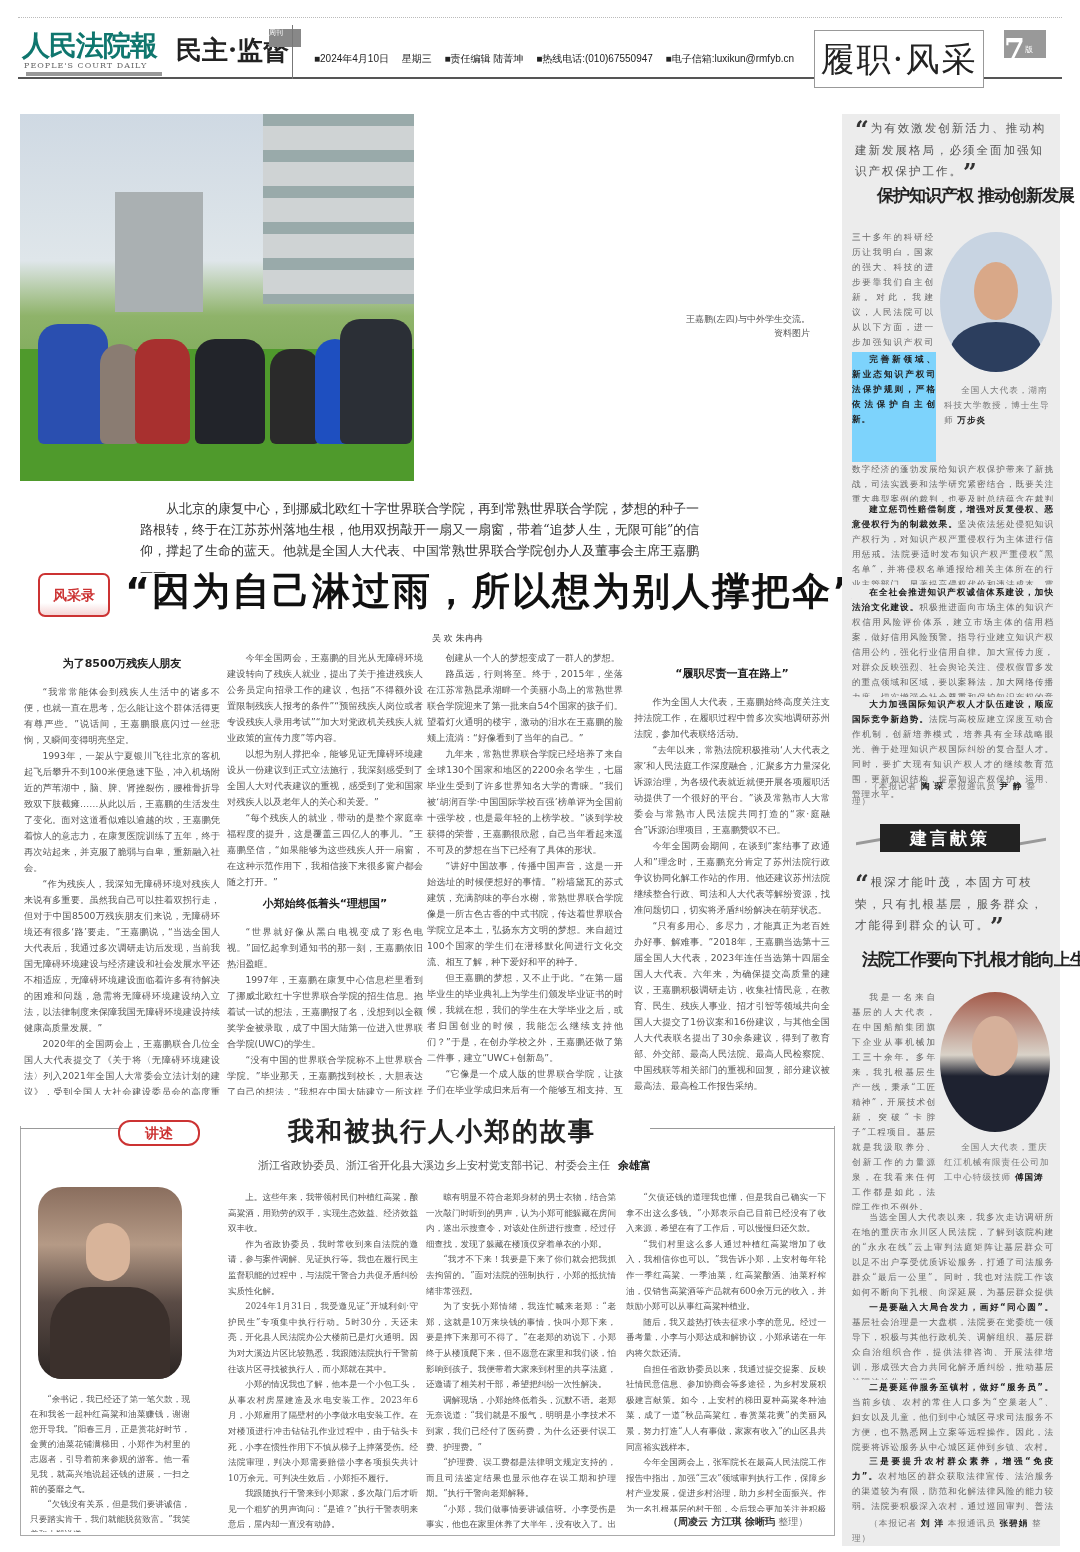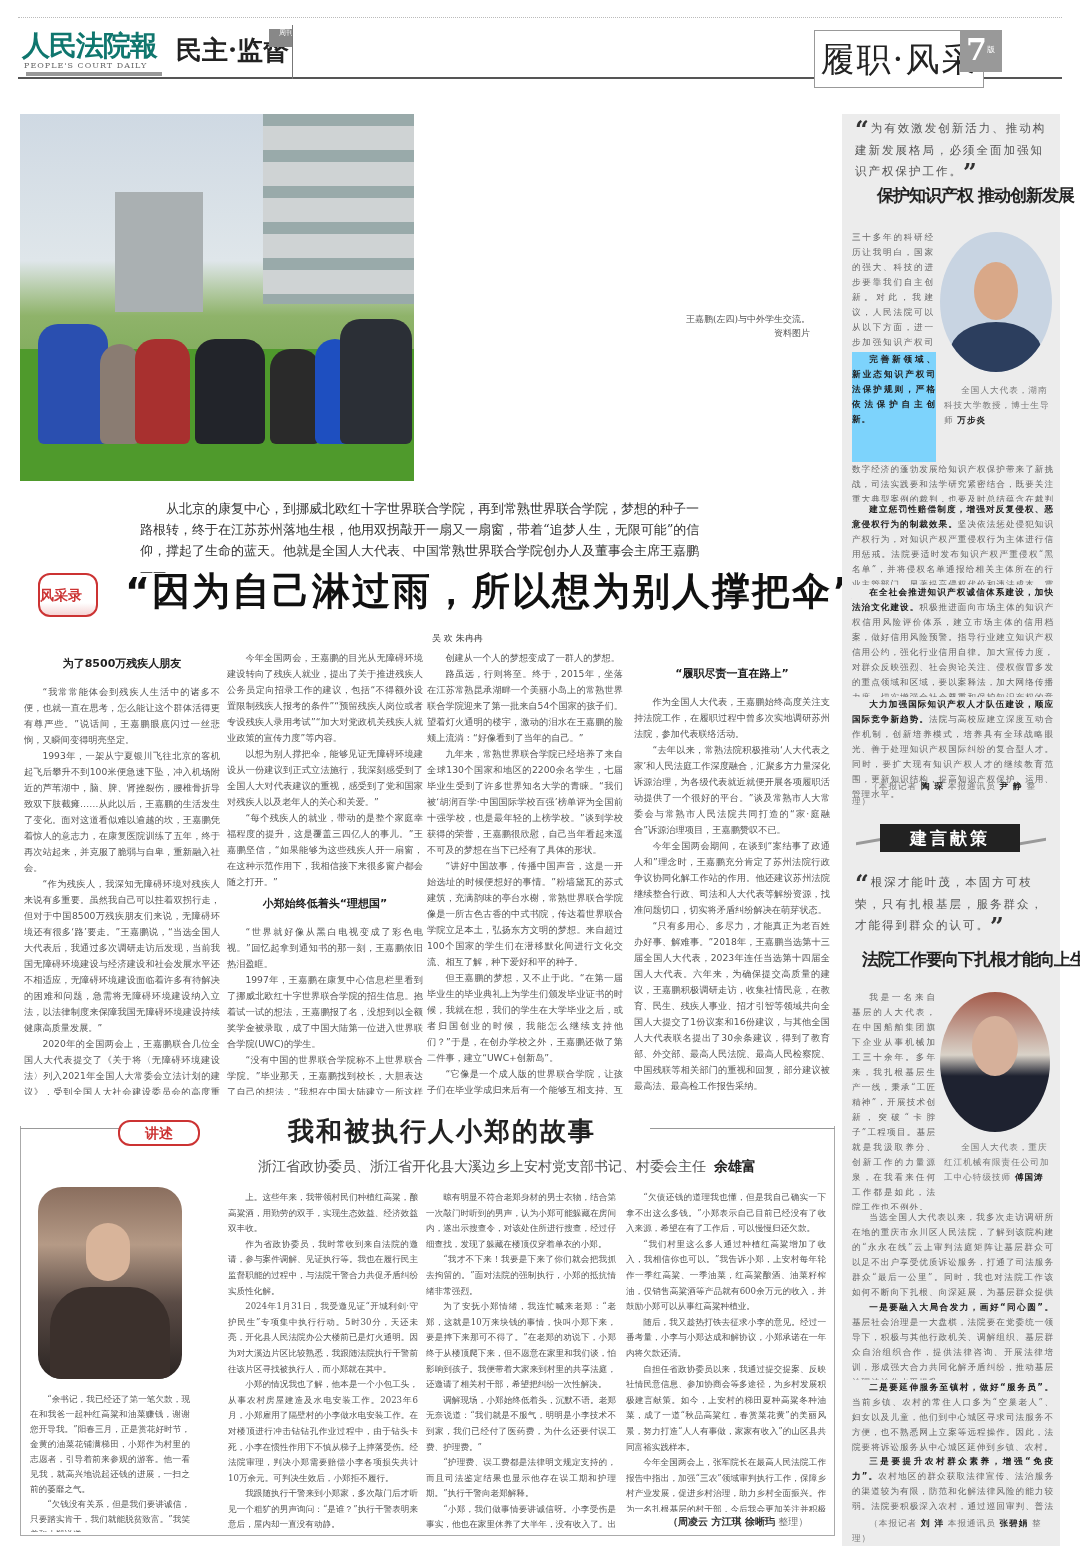--- a/index.html
+++ b/index.html
@@ -3,47 +3,47 @@
 <meta charset="utf-8">
 <style>
 *{box-sizing:border-box;margin:0;padding:0}
 body{width:1080px;height:1552px;background:#fff;font-family:"DejaVu Serif",serif;color:#333;position:relative;overflow:hidden}
 .dotline{position:absolute;left:18px;top:17px;width:1044px;border-top:1px dotted #bbb}
 .masthead{position:absolute;left:18px;top:25px;width:1044px;height:54px;border-bottom:2px solid #555}
 .logo{position:absolute;left:4px;top:2px;font-family:"DejaVu Serif",serif;font-size:28px;color:#0f766e;font-weight:bold;letter-spacing:-1px}
 .logo-en{position:absolute;left:6px;top:36px;font-size:8px;color:#666;letter-spacing:1px;font-family:"DejaVu Serif",serif}
 .logo-bar{position:absolute;left:8px;top:47px;width:136px;height:4px;background:#999}
 .section-tag{position:absolute;left:158px;top:8px;font-size:26px;font-weight:bold;color:#222;font-family:"DejaVu Serif",serif}
-.zhou{position:absolute;left:251px;top:4px;width:24px;height:18px;background:#888;color:#fff;font-size:7px;text-align:right;line-height:9px}
+.zhou{position:absolute;left:251px;top:4px;width:32px;height:18px;background:#888;color:#fff;font-size:7px;text-align:left;line-height:9px}
 .vsep{position:absolute;left:274px;top:0;width:1px;height:54px;background:#777}
 .info{position:absolute;left:296px;top:27px;font-family:"Liberation Sans",sans-serif;font-size:10px;color:#222;white-space:nowrap}
 .info span{margin-right:10px}
 .pagetitle{position:absolute;left:796px;top:5px;width:170px;height:58px;border:1px solid #999;background:#fff;font-size:34px;font-family:"DejaVu Serif",serif;text-align:center;line-height:56px;color:#222;letter-spacing:2px}
-.pagenum{position:absolute;left:942px;top:5px;width:42px;height:42px;background:#999;color:#fff;font-size:30px;font-family:"DejaVu Serif",serif;font-weight:bold;padding-left:6px;line-height:40px}
+.pagenum{position:absolute;left:986px;top:5px;width:42px;height:28px;background:#999;color:#fff;font-size:30px;font-family:"DejaVu Serif",serif;font-weight:bold;line-height:40px}
 .pagenum small{font-size:8px;font-weight:normal;vertical-align:bottom}
 .photo{position:absolute;left:20px;top:114px;width:394px;height:367px;background:linear-gradient(#cfd9e3 0%,#dfe6ea 40%,#8fb36a 55%,#5e9a3a 100%);overflow:hidden}
 .photo .bld{position:absolute;left:243px;top:0;width:155px;height:190px;background:repeating-linear-gradient(#9aa 0 12px,#cfd3d4 12px 36px)}
 .photo .gate{position:absolute;left:95px;top:78px;width:88px;height:120px;background:#aab0b2}
 .photo .grass{position:absolute;left:0;top:235px;width:100%;height:132px;background:#4f9a2c}
 .photo .people{position:absolute;left:10px;top:180px;width:380px;height:150px}
 .person{position:absolute;bottom:0;border-radius:20px 20px 6px 6px}
 .caption{position:absolute;left:650px;top:312px;font-size:9px;color:#555;text-align:right;width:160px;line-height:14px}
 .lead{position:absolute;left:140px;top:498px;width:565px;font-size:13px;line-height:21px;color:#333;text-indent:2em;font-family:"DejaVu Serif",serif}
-.fcl{position:absolute;left:38px;top:573px;width:60px;height:44px;border:2px solid #c33;border-radius:12px;color:#c33;font-family:"DejaVu Sans",sans-serif;font-weight:bold;font-size:14px;text-align:left;line-height:40px;background:linear-gradient(#fff 70%,#f5d5d5)}
+.fcl{position:absolute;left:38px;top:573px;width:72px;height:44px;border:2px solid #c33;border-radius:7px;color:#c33;font-family:"DejaVu Sans",sans-serif;font-weight:bold;font-size:14px;text-align:center;line-height:40px;background:linear-gradient(#fff 70%,#f5d5d5)}
 .headline{position:absolute;left:125px;top:566px;font-family:"DejaVu Sans",sans-serif;font-weight:bold;font-size:38px;color:#111;letter-spacing:2px;white-space:nowrap}
 .byline{position:absolute;left:432px;top:632px;font-size:9px;color:#444;font-family:"DejaVu Sans",sans-serif}
 .col{position:absolute;font-size:9.2px;line-height:16px;color:#555;text-align:justify;font-family:"DejaVu Sans",sans-serif;overflow:hidden}
 .col p{text-indent:2em}
 .col h4{text-align:center;font-size:11px;color:#222;font-weight:bold;margin:6px 0 12px}
 .box{position:absolute;left:20px;top:1126px;width:815px;height:410px;border:1px solid #aaa;border-top:none}
 .box-topline1{position:absolute;left:20px;top:1128px;width:150px;border-top:1px solid #999}
 .box-topline2{position:absolute;left:650px;top:1128px;width:185px;border-top:1px solid #999}
 .jiangshu{position:absolute;left:118px;top:1120px;width:82px;height:26px;border:2px solid #c33;border-radius:12px;color:#c33;font-weight:bold;font-size:14px;text-align:center;line-height:22px;font-family:"DejaVu Sans",sans-serif;background:#fff}
 .box-title{position:absolute;left:288px;top:1114px;font-size:26px;color:#222;letter-spacing:2px;font-family:"DejaVu Serif",serif}
-.box-author{position:absolute;left:258px;top:1158px;font-size:14px;color:#555}
+.box-author{position:absolute;left:258px;top:1158px;font-size:11px;color:#555}
 .box-author b{color:#222;margin-left:8px}
 .portrait{position:absolute;left:38px;top:1187px;width:144px;height:192px;border-radius:24px;background:linear-gradient(#8a6e5e 0%,#b59a86 30%,#5a4b45 60%,#2b2523 100%);overflow:hidden}
 .portrait .face{position:absolute;left:48px;top:36px;width:44px;height:58px;border-radius:22px;background:#d8b49a}
 .portrait .body{position:absolute;left:12px;top:100px;width:120px;height:100px;border-radius:40px 40px 0 0;background:#3b302c}
 .credit{position:absolute;left:668px;top:1515px;font-size:10px;color:#333;font-family:"DejaVu Sans",sans-serif;font-weight:bold}
 .credit span{font-weight:normal;color:#777}
 .sidebar{position:absolute;left:842px;top:114px;width:218px;height:1432px;background:#ececec}
 .quote{position:absolute;font-size:11.5px;line-height:21px;color:#555;letter-spacing:2px;font-family:"DejaVu Serif",serif}
 .qmark{font-size:24px;color:#333;font-weight:bold;vertical-align:-6px}
 .sb-title{position:absolute;font-size:17px;color:#222;font-weight:bold;font-family:"DejaVu Serif",serif;letter-spacing:-1px;white-space:nowrap}
@@ -62,20 +62,27 @@
 <body>
 
 <div class="dotline"></div>
 <header class="masthead">
   <div class="logo">人民法院報</div>
   <div class="logo-en">PEOPLE'S COURT DAILY</div>
   <div class="logo-bar"></div>
   <div class="section-tag">民主·监督</div>
   <div class="zhou">周刊</div>
   <div class="vsep"></div>
+  <div class="info">
+    <span>■2024年4月10日</span>
+    <span>星期三</span>
+    <span>■责任编辑  陆菁坤</span>
+    <span>■热线电话:(010)67550947</span>
+    <span>■电子信箱:luxikun@rmfyb.cn</span>
+  </div>
   <div class="pagetitle">履职·风采</div>
   <div class="pagenum"><span>7</span><small>版</small></div>
 </header>
 
 <div class="photo">
   <div class="gate"></div>
   <div class="bld"></div>
   <div class="grass"></div>
   <div class="people">
     <div class="person" style="left:8px;width:70px;height:120px;background:#2a4fb0"></div>

